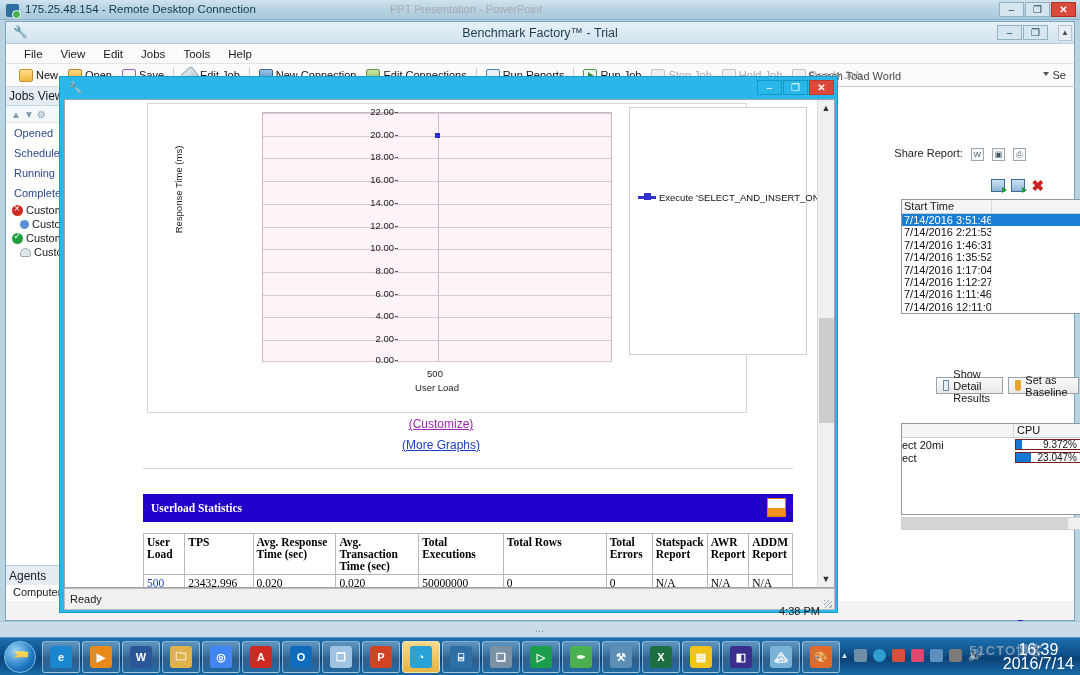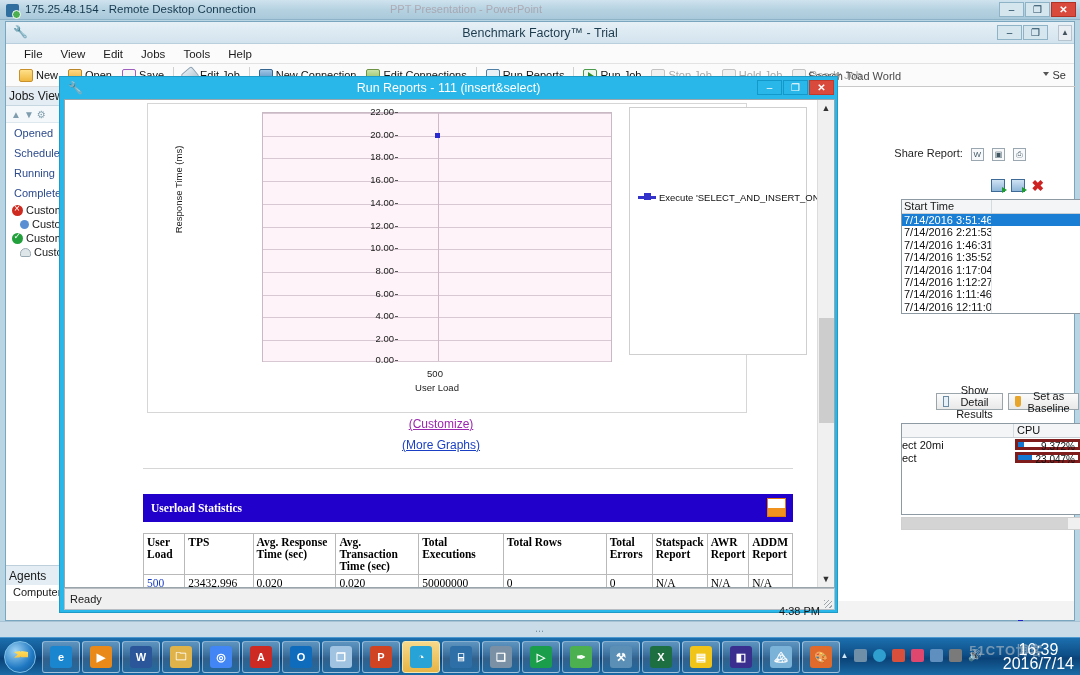--- a/index.html
+++ b/index.html
@@ -182,39 +182,39 @@
     height: 14px; background: #f3f5f7; border-bottom: 1px solid #c8d0d6;
     font-size: 11px; color: #1a1a1a; padding-left: 2px;
     display:flex;
   }
   #st-head .c1 { width: 88px; border-right: 1px solid #d4dade; }
   .st-row { height: 12.4px; font-size: 11px; color: #111; padding-left: 2px; display:flex; }
   .st-row .c1 { width: 88px; border-right: 1px solid #e6eaed; overflow:hidden; white-space:nowrap;}
   .st-row.sel { background: #1a7fd4; color: #fff; }
   .st-row.sel .c1 { border-right-color: #1a7fd4; }
 
-  #detail-buttons { position: absolute; left: 868px; top: 306px; display: flex; gap: 5px; text-align: center; }
+  #detail-buttons { position: absolute; left: 868px; top: 290px; display: flex; gap: 5px; }
   .dbtn {
     height: 17px; background: linear-gradient(#fbfbfb,#e9e9e9); border: 1px solid #9aa4ab;
     font-size: 11px; color: #151515; padding: 0 6px; display:flex; align-items:center; gap:4px;
   }
   .dbtn .gi { width: 12px; height: 11px; border: 1px solid #6b8ba5; background: #e6f0f8; }
   .dbtn .trophy { width: 11px; height: 11px; background: #e8a52c; border-radius: 2px 2px 5px 5px; }
 
   #cpu-table {
     position: absolute; left: 833px; top: 336px; width: 215px; height: 92px;
     background: #fff; border: 1px solid #8d9aa3;
   }
   #cpu-head { height: 14px; background: #f3f5f7; border-bottom: 1px solid #c8d0d6; display:flex; font-size:11px; color:#111;}
   #cpu-head .c0 { width: 112px; border-right: 1px solid #d4dade; }
   #cpu-head .c1 { width: 68px; border-right: 1px solid #d4dade; padding-left:3px;}
   .cpu-row { height: 13px; display:flex; font-size:11px; color:#111; align-items:center;}
   .cpu-row .c0 { width: 112px; overflow:hidden; white-space:nowrap; }
   .cpu-row .c1 { width: 68px; padding: 0 1px; }
-  .meter { position: relative; height: 11px; border: 3px solid #7f1d1d; background: #fff; }
+  .meter { position: relative; height: 11px; border: 1px solid #7f1d1d; background: #fff; }
   .meter .fill { position:absolute; left:0; top:0; bottom:0; background:#1477d1; }
   .meter .txt { position:absolute; right:3px; top:-1px; font-size:10px; color:#111; }
   #cpu-hscroll {
     position:absolute; left:833px; top:430px; width:215px; height:13px;
     background:#f0f0f0; border:1px solid #cfcfcf;
   }
   #cpu-hscroll .thumb { position:absolute;left:0;top:0;width:166px;height:11px;background:#d4d4d4;}
   #lone-point { position:absolute; left:950px; top:533px; width:5px; height:5px; background:#2222cc; }
 
   
@@ -583,21 +583,20 @@
       <div id="agents-body">
         <div id="agents-col">Computer</div>
       </div>
 
     </div>
   </div>
 
   <div id="dialog">
     <div id="dlg-titlebar">
       <span id="dlg-icon">🔧</span>
-      <span id="dlg-title">Run Reports - 111 (insert&amp;select)</span>
       <div class="winbtns" id="dlg-winbtns">
         <div class="winbtn">–</div>
         <div class="winbtn">❐</div>
         <div class="winbtn close">✕</div>
       </div>
     </div>
 
     <div id="dlg-content">
       <div id="report-scroll">
 

